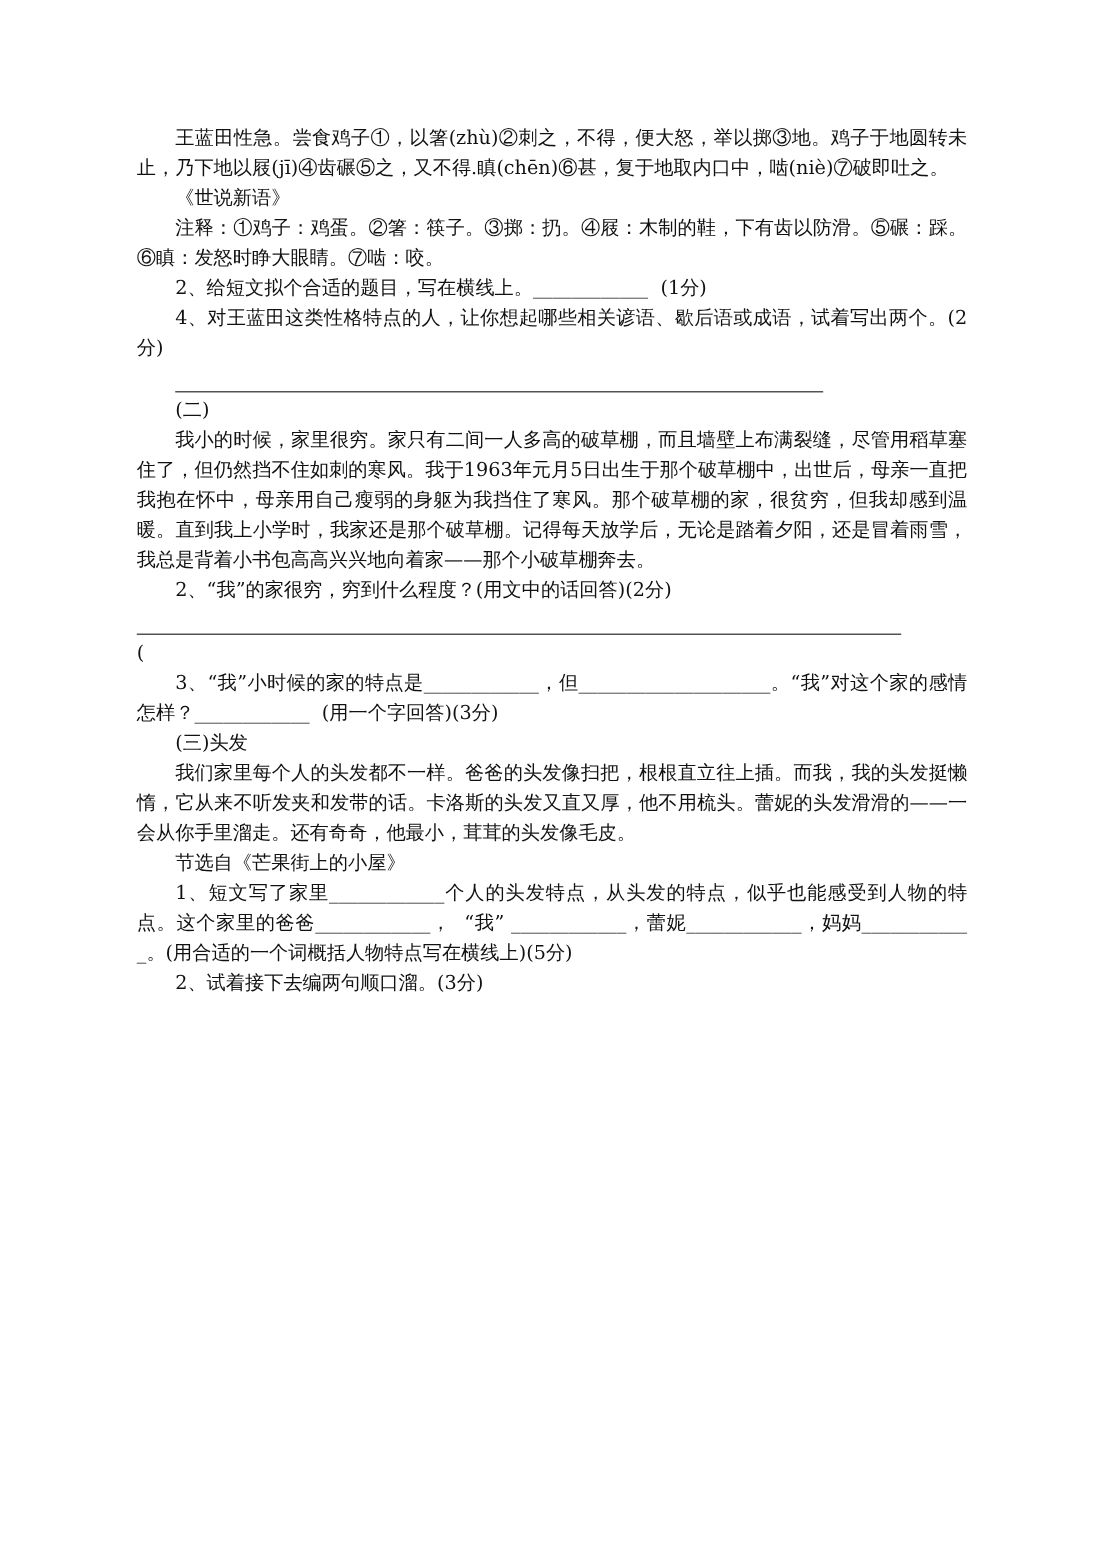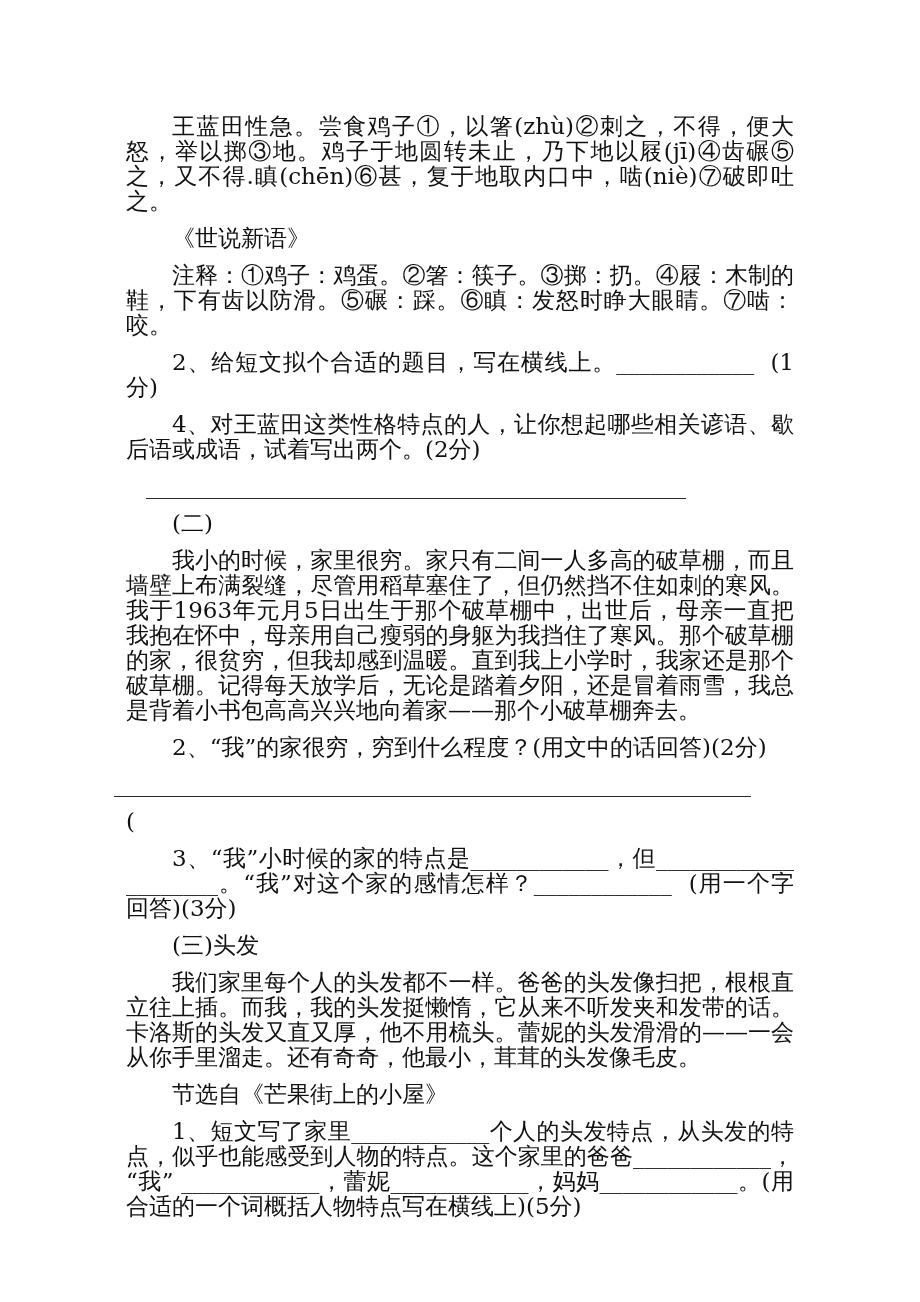--- a/index.html
+++ b/index.html
@@ -12,22 +12,22 @@
     color: #111111;
     font-family: "DejaVu Serif", "Liberation Serif", serif;
     overflow: hidden;
   }
   .content {
     position: relative;
     padding: 102px 114px 40px 114px;
     z-index: 2;
   }
   p.para {
-    margin: 12px;
-    font-size: 23px;
+    margin: 0;
+    font-size: 16px;
     line-height: 25px;
     text-align: justify;
     word-break: break-all;
     white-space: pre-wrap;
   }
   .indent { text-indent: 2em; }
   .answer-rule {
     height: 25px;
     border-bottom: 1px solid #2a2a2a;
     margin-bottom: 2px;
@@ -71,15 +71,16 @@
 
     <div class="answer-rule full"></div>
 
     <p class="para">(</p>
     <p class="para indent">3、“我”小时候的家的特点是____________，但____________________。“我”对这个家的感情怎样？____________  (用一个字回答)(3分)</p>
 
     <p class="para indent">(三)头发</p>
     <p class="para indent">我们家里每个人的头发都不一样。爸爸的头发像扫把，根根直立往上插。而我，我的头发挺懒惰，它从来不听发夹和发带的话。卡洛斯的头发又直又厚，他不用梳头。蕾妮的头发滑滑的——一会从你手里溜走。还有奇奇，他最小，茸茸的头发像毛皮。</p>
     <p class="para indent">节选自《芒果街上的小屋》</p>
     <p class="para indent">1、短文写了家里____________个人的头发特点，从头发的特点，似乎也能感受到人物的特点。这个家里的爸爸____________，  “我” ____________，蕾妮____________，妈妈____________。(用合适的一个词概括人物特点写在横线上)(5分)</p>
+    <p class="para indent">2、试着接下去编两句顺口溜。(3分)</p>
 
   </div>
 </div>
 
 </body></html>

